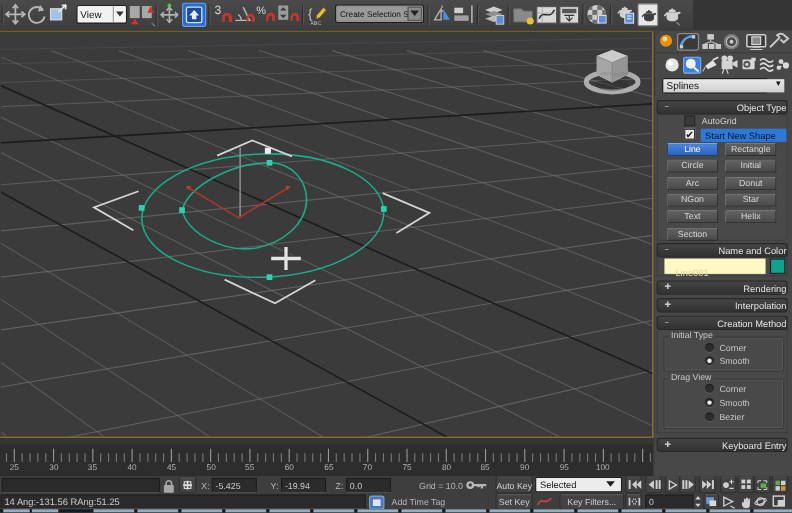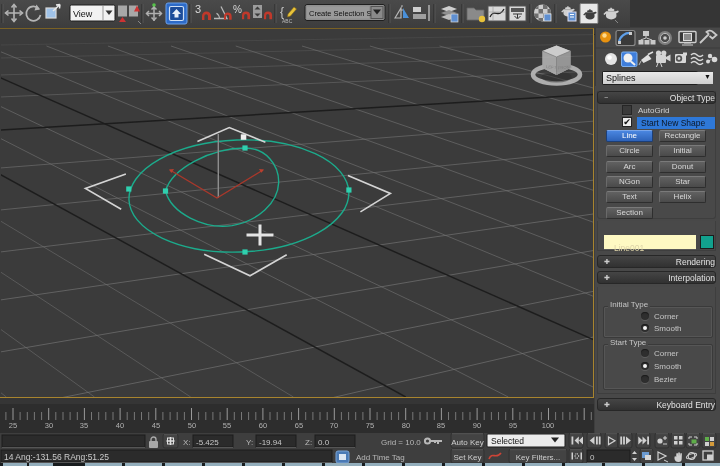--- a/index.html
+++ b/index.html
@@ -294,33 +294,35 @@
       <div class="pbtn" style="left:11px;top:117.3px">Circle</div>
       <div class="pbtn" style="left:64px;top:117.3px">Initial</div>
       <div class="pbtn" style="left:11px;top:132.6px">Arc</div>
       <div class="pbtn" style="left:64px;top:132.6px">Donut</div>
       <div class="pbtn" style="left:11px;top:147.9px">NGon</div>
       <div class="pbtn" style="left:64px;top:147.9px">Star</div>
       <div class="pbtn" style="left:11px;top:163.2px">Text</div>
       <div class="pbtn" style="left:64px;top:163.2px">Helix</div>
       <div class="pbtn" style="left:11px;top:178.5px">Section</div>
       <div class="abs" style="left:2px;top:193px;width:119px;height:30px;border:1px solid #3e3e3e;border-top:none;background:#494949"></div>
+      <div class="hdr" style="top:193px"><span>−</span>Name and Color</div>
       <div class="abs" style="left:9px;top:207px;width:92px;height:14px;background:#2a2a2a;border:7px solid #fef9c3;box-shadow:0 1px 0 #5a5a5a;color:#ddd3a8;font-size:8.5px;line-height:12px;padding-left:3px">Line001</div>
       <div class="abs" style="left:105px;top:207px;width:14px;height:14px;background:#12a18e;border:1px solid #1c1c1c"></div>
       <div class="hdr" style="top:227px"><span>✚</span>Rendering</div>
       <div class="hdr" style="top:243px"><span>✚</span>Interpolation</div>
       <div class="abs" style="left:2px;top:259px;width:119px;height:107px;border:1px solid #3e3e3e;border-top:none;background:#494949"></div>
+      <div class="hdr" style="top:259px"><span>−</span>Creation Method</div>
       <div class="gbox" style="left:8px;top:278px;width:110px;height:32px"></div>
       <div class="abs glabel" style="left:13px;top:272px;background:#494949;padding:0 2px">Initial Type</div>
       <div class="radio" style="left:46px;top:284px"></div>
       <div class="abs glabel" style="left:59px;top:284px">Corner</div>
       <div class="radio sel" style="left:46px;top:296px"></div>
       <div class="abs glabel" style="left:59px;top:296px">Smooth</div>
       <div class="gbox" style="left:8px;top:316px;width:110px;height:46px"></div>
-      <div class="abs glabel" style="left:13px;top:310px;background:#494949;padding:0 2px">Start Type</div>
+      <div class="abs glabel" style="left:13px;top:310px;background:#494949;padding:0 2px">Drag View</div>
       <div class="radio" style="left:46px;top:321px"></div>
       <div class="abs glabel" style="left:59px;top:321px">Corner</div>
       <div class="radio sel" style="left:46px;top:334px"></div>
       <div class="abs glabel" style="left:59px;top:334px">Smooth</div>
       <div class="radio" style="left:46px;top:347px"></div>
       <div class="abs glabel" style="left:59px;top:347px">Bezier</div>
       <div class="hdr" style="top:370px"><span>✚</span>Keyboard Entry</div>
     </div>
 <svg width="594" height="35" style="position:absolute;left:0;top:398px">
       <rect x="0" y="0" width="594" height="35" fill="#2d2d2d"></rect>

